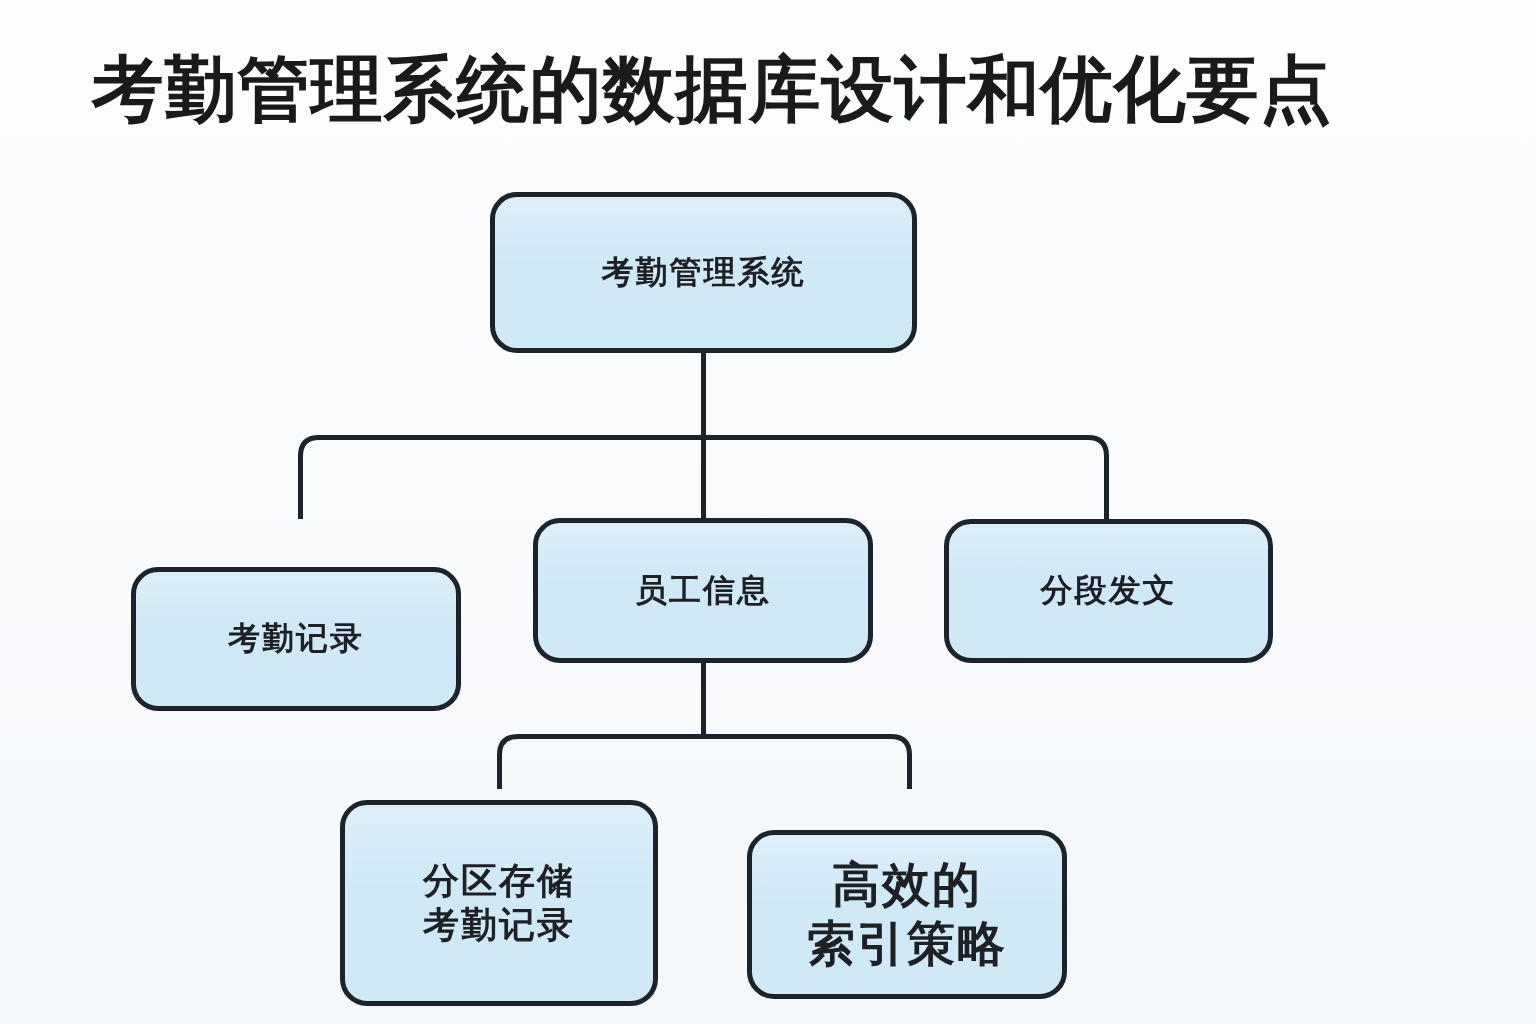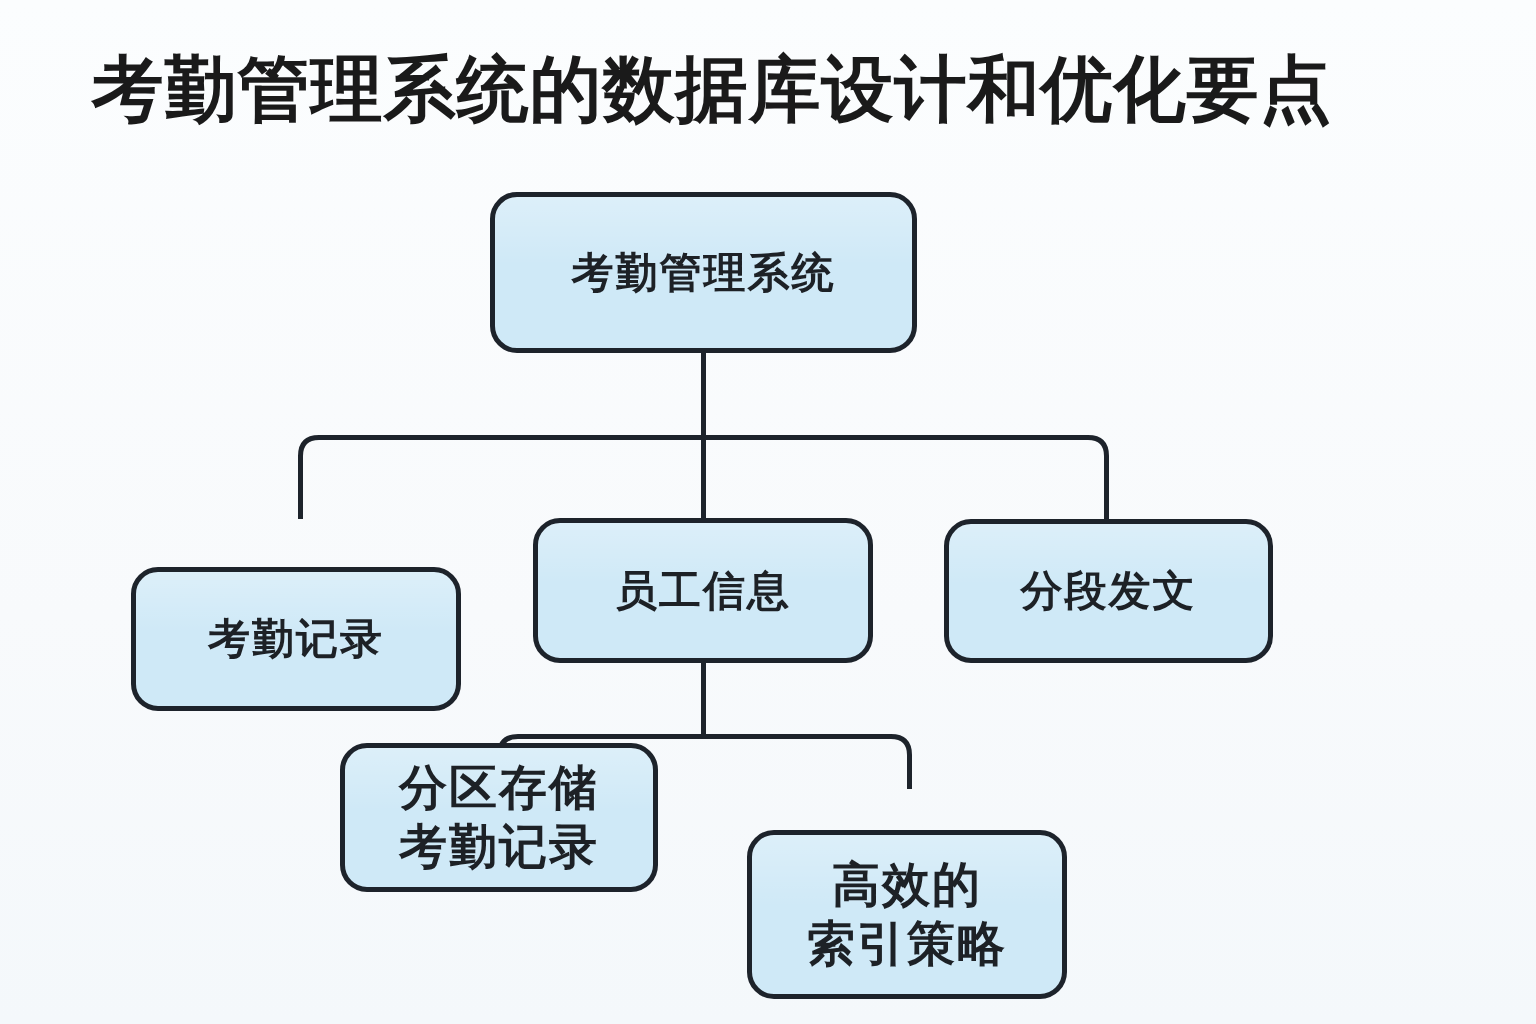--- a/index.html
+++ b/index.html
@@ -47,32 +47,32 @@
     position: absolute;
     display: flex;
     flex-direction: column;
     align-items: center;
     justify-content: center;
     background-color: var(--node-fill);
     background-image: linear-gradient(180deg, rgba(255,255,255,0.28) 0%, rgba(255,255,255,0) 45%);
     border: 5px solid var(--node-border);
     border-radius: 27px;
     color: var(--node-text);
-    font-size: 42px;
+    font-size: 32px;
     font-weight: 600;
     letter-spacing: 2px;
     line-height: 1.22;
     text-align: center;
     white-space: nowrap;
   }
   .node-root        { left: 490px; top: 192px; width: 427px; height: 161px; }
   .node-attendance  { left: 131px; top: 519px; width: 330px; height: 144px; margin-top: 48px; }
   .node-employee    { left: 533px; top: 518px; width: 340px; height: 145px; }
   .node-segmented   { left: 944px; top: 519px; width: 329px; height: 144px; }
-  .node-partition   { left: 340px; top: 743px; width: 318px; height: 149px; font-size: 48px; }
+  .node-partition   { left: 340px; top: 800px; width: 318px; height: 206px; font-size: 36px; }
   .node-index       { left: 747px; top: 789px; width: 320px; height: 169px; font-size: 48px; margin-top: 41px; }
 </style>
 </head>
 <body>
 
 <div class="canvas">
 
   <h1 class="page-title">考勤管理系统的数据库设计和优化要点</h1>
 
   <svg class="connectors" width="1536" height="1024" viewBox="0 0 1536 1024" aria-hidden="true">

